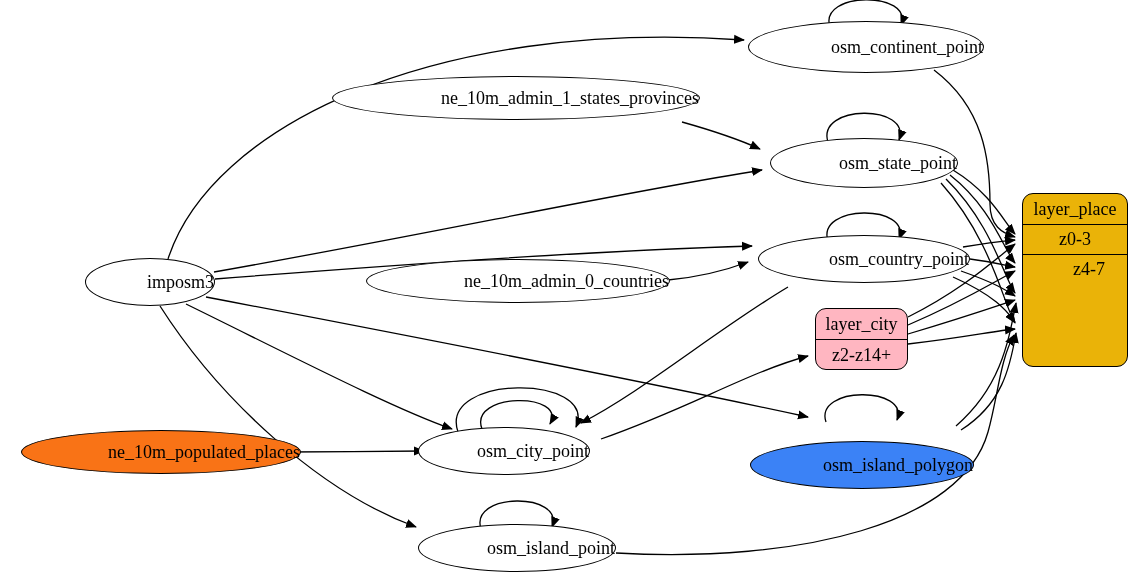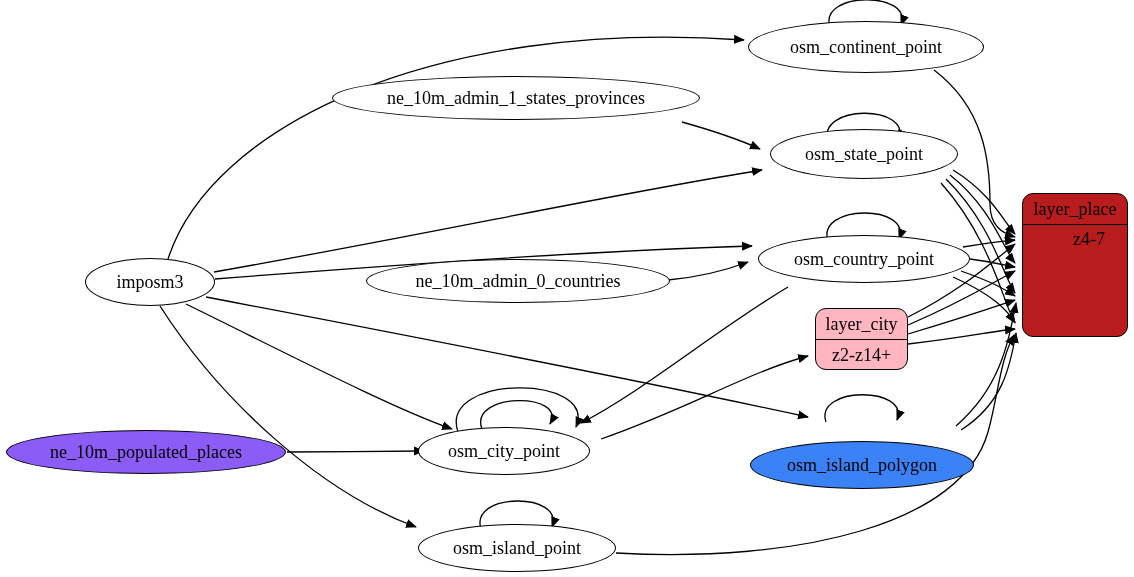--- a/index.html
+++ b/index.html
@@ -9,21 +9,21 @@
     background:#ffffff;
     font-family:"Liberation Serif","DejaVu Serif",serif;
     overflow:hidden;
   }
   #edges{position:absolute;left:0;top:0;width:1134px;height:577px;}
   .node-ellipse{
     position:absolute;
     background:#ffffff;
     border:1.4px solid #000000;
     border-radius:50%;
-    display:flex;align-items:center;justify-content:center;
+    display:flex;align-items:center;justify-content:flex-end;
     font-size:18px;color:#000;white-space:nowrap;
     box-sizing:border-box;
   }
   .node-record{
     position:absolute;
     border:1.6px solid #000000;
     border-radius:11px;
     box-sizing:border-box;
     overflow:hidden;
     font-size:18px;color:#000;
@@ -85,43 +85,44 @@
   <div id="nodes">
       <div class="node-ellipse" style="left: 85px; top: 258px; width: 130px; height: 48px; background: rgb(255, 255, 255);">
         <span>imposm3</span>
       </div>
       <div class="node-ellipse" style="left: 332px; top: 76px; width: 368px; height: 44px; background: rgb(255, 255, 255);">
         <span>ne_10m_admin_1_states_provinces</span>
       </div>
       <div class="node-ellipse" style="left: 366px; top: 259px; width: 304px; height: 44px; background: rgb(255, 255, 255);">
         <span>ne_10m_admin_0_countries</span>
       </div>
-      <div class="node-ellipse" style="left: 6px; top: 430px; width: 280px; height: 44px; background: #8b5cf6;">
+      <div class="node-ellipse" style="left: 21px; top: 430px; width: 280px; height: 44px; background: #f97316;">
         <span>ne_10m_populated_places</span>
       </div>
       <div class="node-ellipse" style="left: 748px; top: 21px; width: 236px; height: 52px; background: rgb(255, 255, 255);">
         <span>osm_continent_point</span>
       </div>
-      <div class="node-ellipse" style="left: 770px; top: 129px; width: 188px; height: 50px; background: rgb(255, 255, 255);">
+      <div class="node-ellipse" style="left: 770px; top: 138px; width: 188px; height: 50px; background: rgb(255, 255, 255);">
         <span>osm_state_point</span>
       </div>
       <div class="node-ellipse" style="left: 758px; top: 235px; width: 212px; height: 48px; background: rgb(255, 255, 255);">
         <span>osm_country_point</span>
       </div>
       <div class="node-ellipse" style="left: 418px; top: 427px; width: 172px; height: 48px; background: rgb(255, 255, 255);">
         <span>osm_city_point</span>
       </div>
       <div class="node-ellipse" style="left: 750px; top: 441px; width: 224px; height: 48px; background: #3b82f6;">
         <span>osm_island_polygon</span>
       </div>
       <div class="node-ellipse" style="left: 418px; top: 524px; width: 198px; height: 48px; background: rgb(255, 255, 255);">
         <span>osm_island_point</span>
       </div>
       <div class="node-record" style="left: 815px; top: 308px; width: 93px; height: 62px; background: rgb(255, 182, 193);">
         <div class="record-row" style="height: 30px;">layer_city</div>
         <div class="record-row" style="height: 32px;">z2-z14+</div>
       </div>
-      <div class="node-record" style="left: 1022px; top: 193px; width: 106px; height: 144px; background: #b91c1c;">
+      <div class="node-record" style="left: 1022px; top: 193px; width: 106px; height: 174px; background: #eab308;">
         <div class="record-row" style="height: 30px;">layer_place</div>
+        <div class="record-row" style="height: 30px;">z0-3</div>
         <div class="record-row" style="height: 30px; padding-left: 28px;">z4-7</div>
       </div>
     </div>
 </div>
 
 </body></html>

